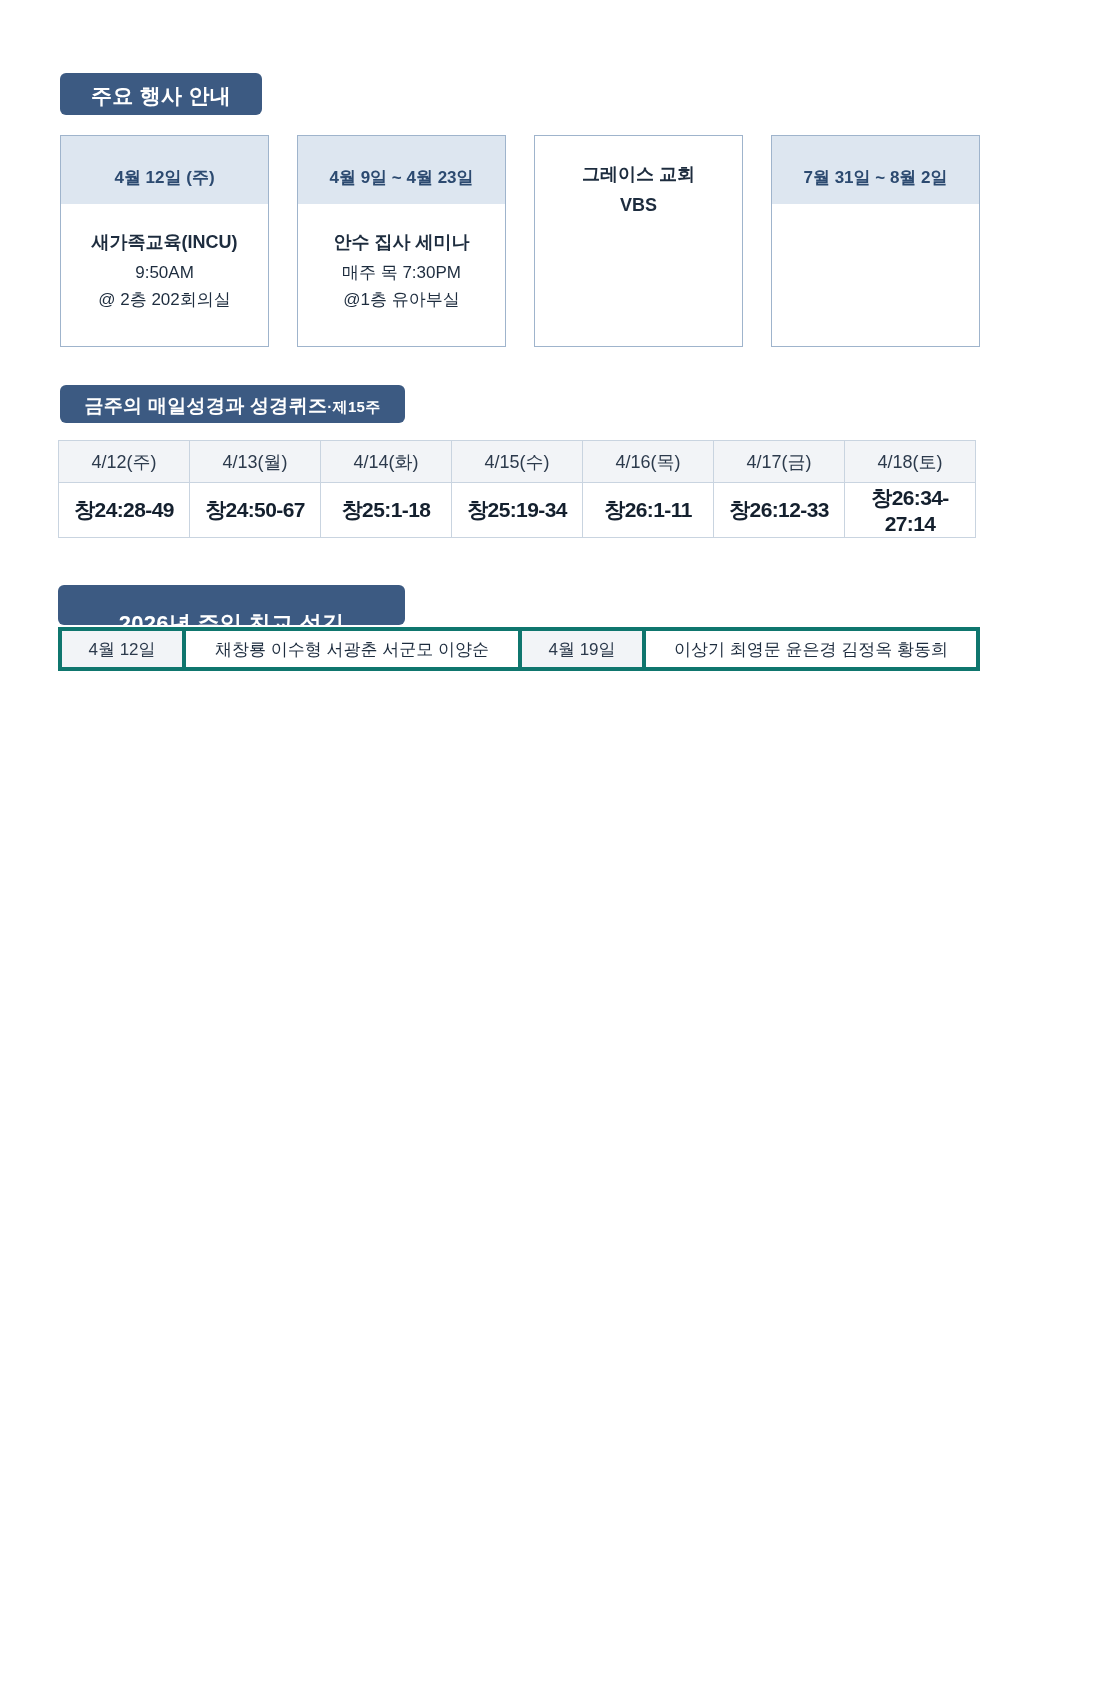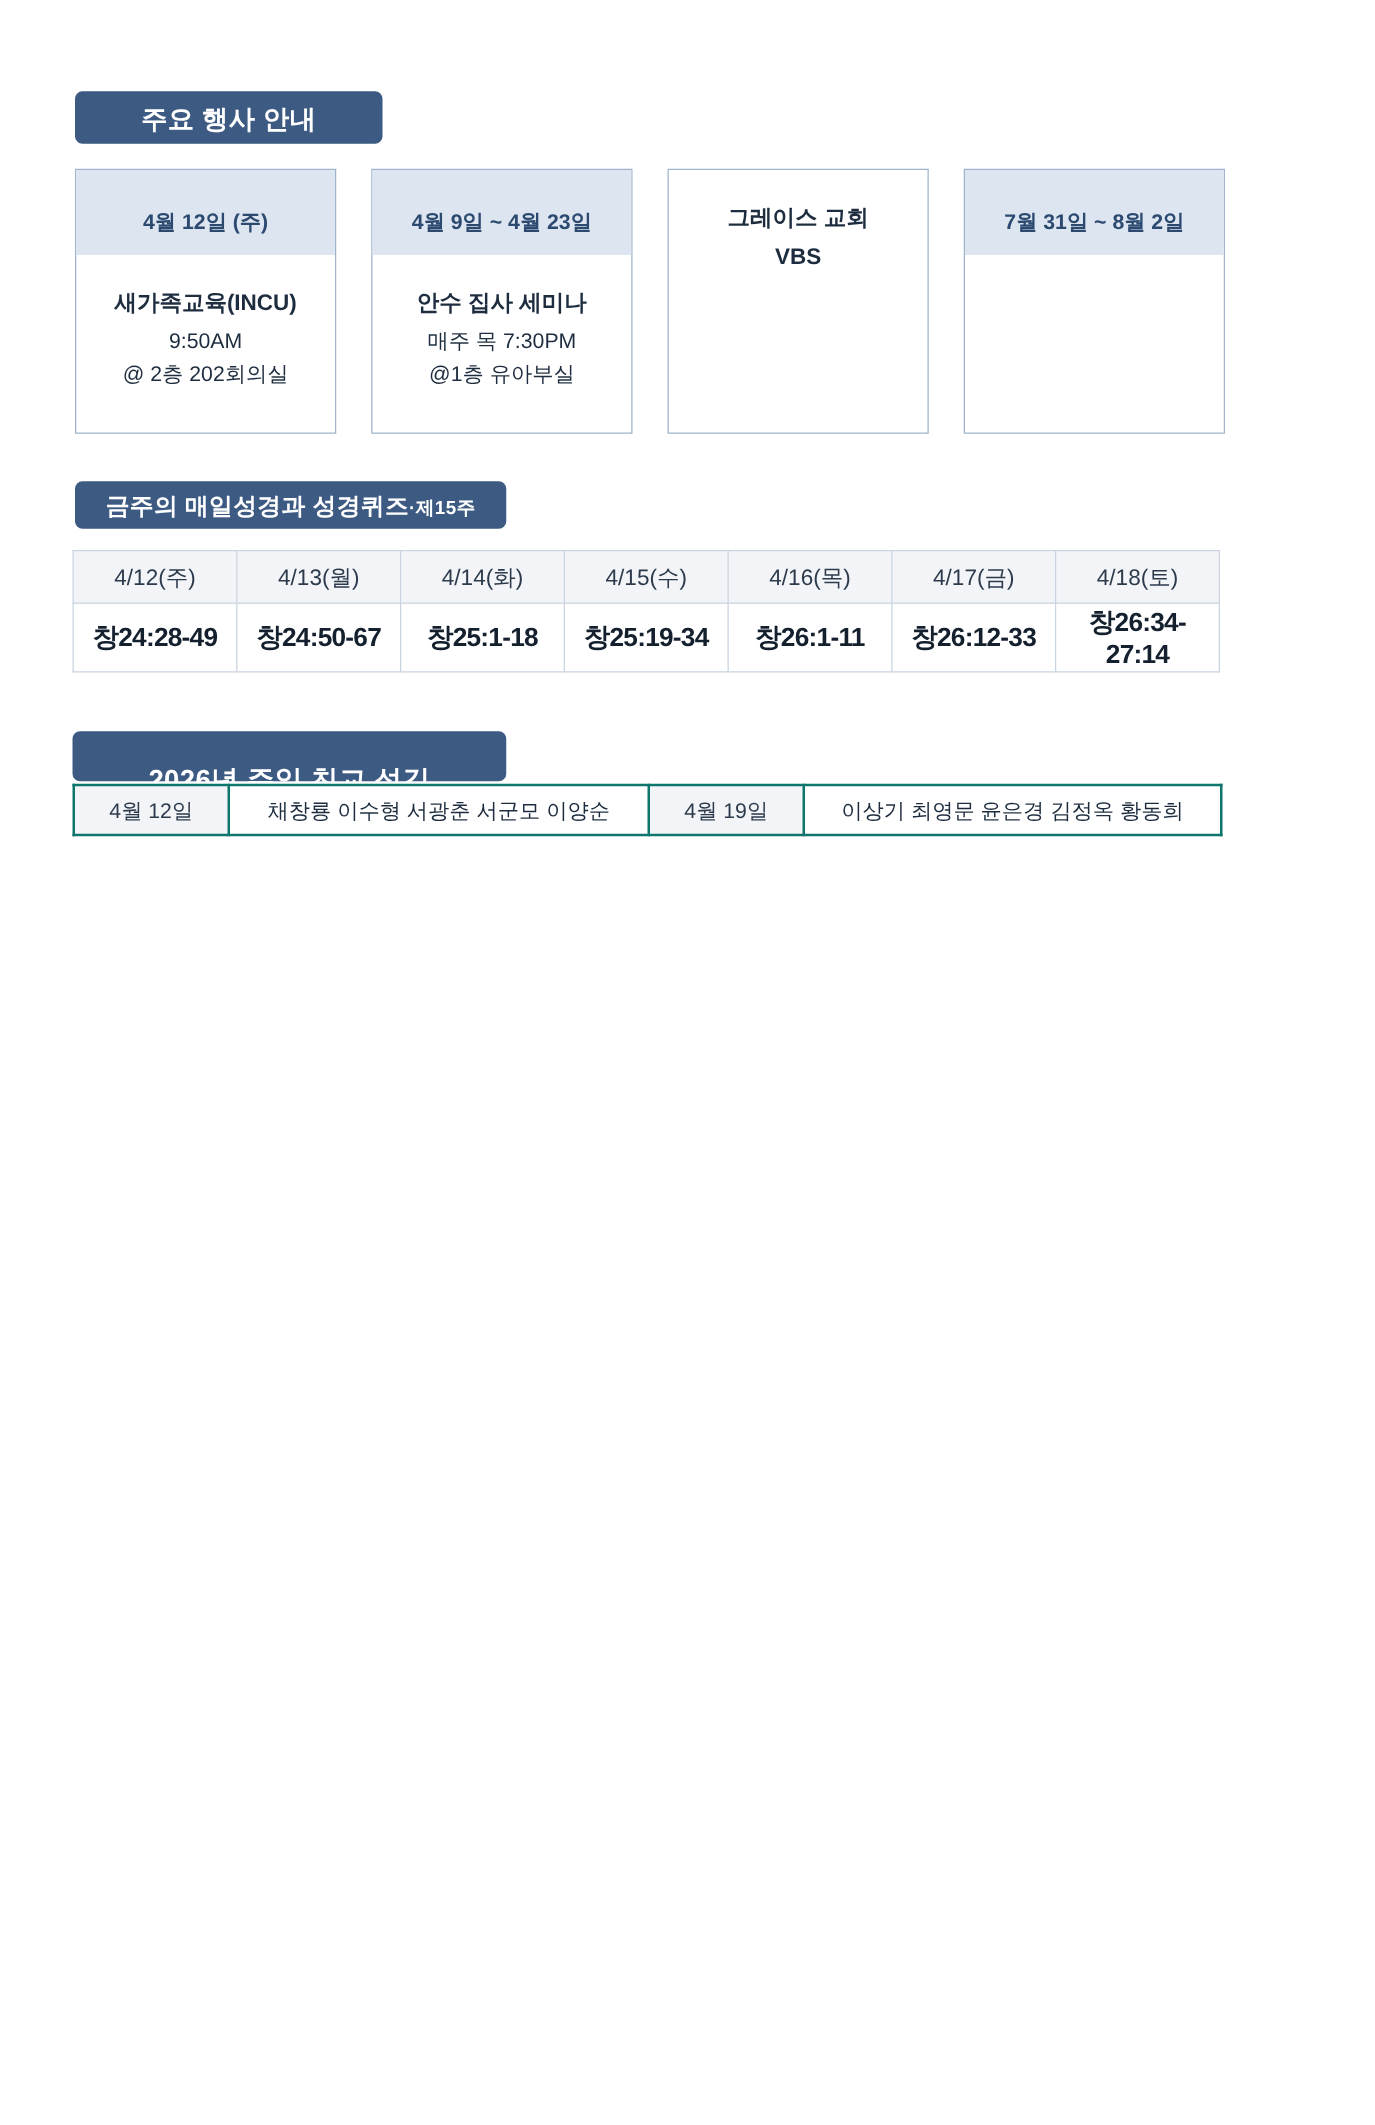--- a/index.html
+++ b/index.html
@@ -34,21 +34,21 @@
     text-align: center;
     line-height: 1;
     box-sizing: border-box;
   }
 
   
   .pill-events {
     position: absolute;
     left: 60px;
     top: 73px;
-    width: 246px;
+    width: 202px;
     height: 42px;
     font-size: 21px;
     padding-top: 12px;
   }
 
   
   .cards {
     position: absolute;
     left: 60px;
     top: 135px;
@@ -149,21 +149,21 @@
 
   .fellow-table {
     position: absolute;
     left: 58px;
     top: 627px;
     width: 918px;
     border-collapse: collapse;
     table-layout: fixed;
   }
   .fellow-table td {
-    border: 2px solid #0f766e;
+    border: 4px solid #0f766e;
     height: 40px;
     font-size: 17px;
     text-align: center;
     box-sizing: border-box;
     color: #1d2c3e;
   }
   .fellow-table td.date {
     background: #f2f4f7;
     color: #2c3a4c;
   }

